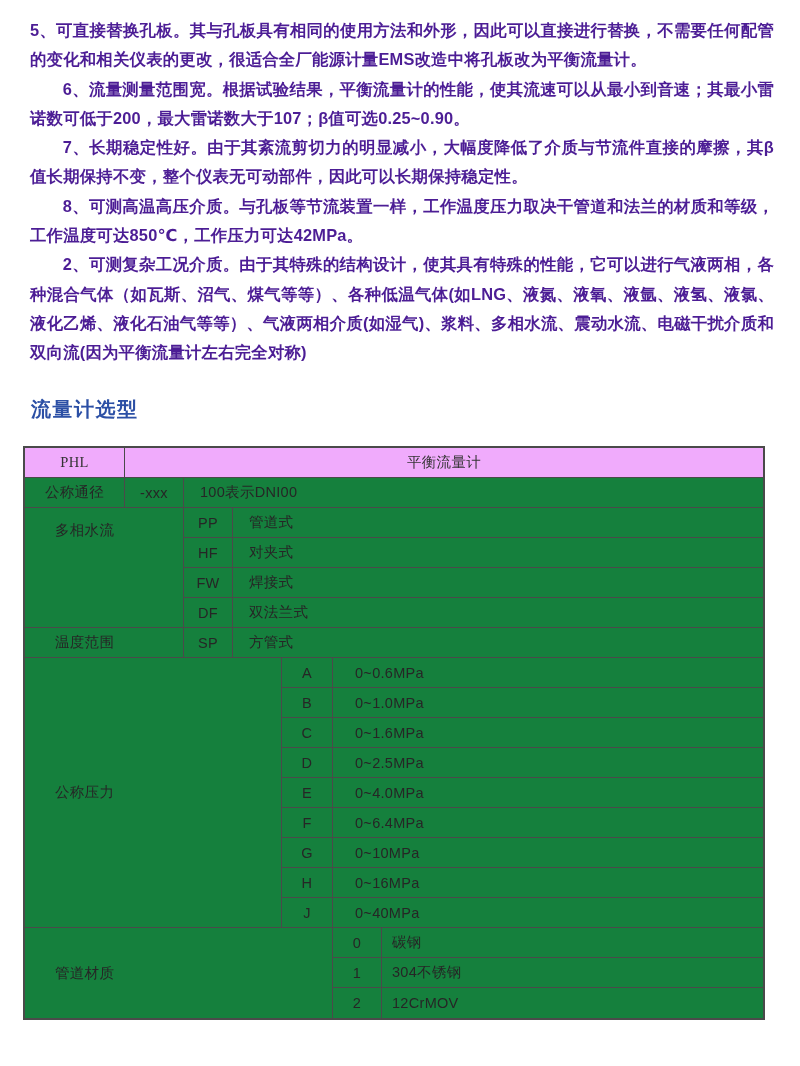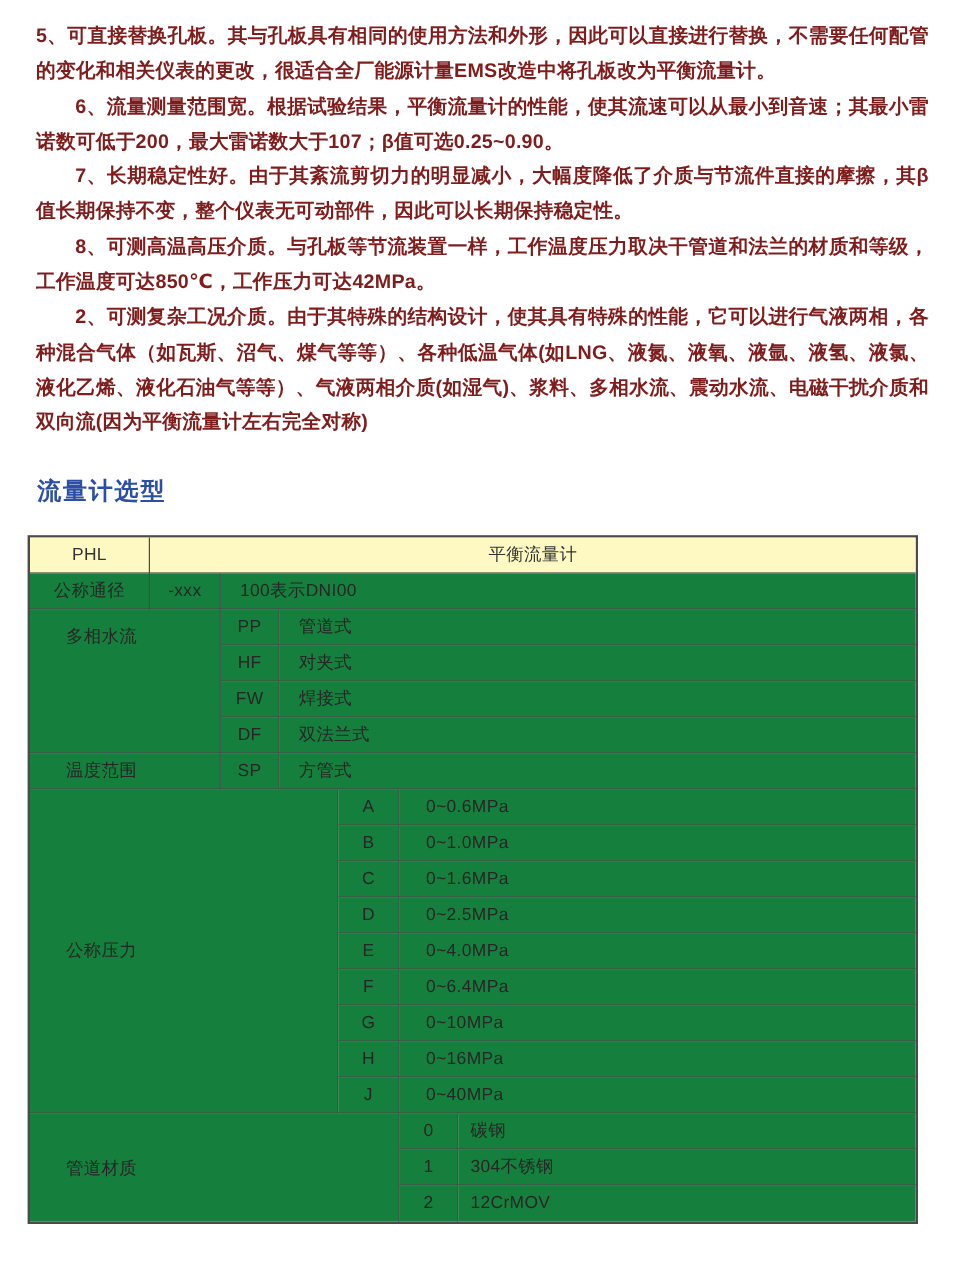--- a/index.html
+++ b/index.html
@@ -4,21 +4,21 @@
 <style>
   html,body { margin:0; padding:0; }
   body {
     width:800px; height:1066px; background:#ffffff; position:relative;
     font-family:"Liberation Sans","DejaVu Sans",sans-serif;
     -webkit-font-smoothing:antialiased;
   }
   .text-block { position:absolute; top:16px; left:30px; width:744px; }
   .para {
     margin:0; font-size:16.4px; line-height:29.3px; font-weight:bold;
-    color:#7f1d1d; text-align:justify; letter-spacing:0.2px;
+    color:#4c1d95; text-align:justify; letter-spacing:0.2px;
   }
   .para.indent { text-indent:2em; }
   .section-title {
     position:absolute; top:396px; left:31px;
     font-size:20px; font-weight:bold; color:#2b4fa5; letter-spacing:1.5px;
   }
   .sel-table {
     position:absolute; top:446px; left:23px; width:738px;
     display:grid;
     grid-template-columns:100px 59px 49px 49px 51px 49px 1fr;
@@ -31,21 +31,21 @@
     display:flex; align-items:center; overflow:hidden; background:#15803d;
     letter-spacing:0.3px;
   }
   .cell.center { justify-content:center; }
   .cell.no-r { border-right:none; }
   .cell.no-b { border-bottom:none; }
   .cell.pad16 { padding-left:16px; }
   .cell.pad10 { padding-left:10px; }
   .cell.pad22 { padding-left:22px; }
   .cell.lab   { padding-left:30px; }
-  .cell.hdr   { background:#fef9c3; color:#333; }
+  .cell.hdr   { background:#f0abfc; color:#333;font-family:Liberation Serif, serif; }
   .cell.top   { align-items:flex-start; padding-top:13px; }
 </style>
 </head>
 <body>
 
 <div class="text-block">
   <p class="para">5、可直接替换孔板。其与孔板具有相同的使用方法和外形，因此可以直接进行替换，不需要任何配管的变化和相关仪表的更改，很适合全厂能源计量EMS改造中将孔板改为平衡流量计。</p>
   <p class="para indent">6、流量测量范围宽。根据试验结果，平衡流量计的性能，使其流速可以从最小到音速；其最小雷诺数可低于200，最大雷诺数大于107；β值可选0.25~0.90。</p>
   <p class="para indent">7、长期稳定性好。由于其紊流剪切力的明显减小，大幅度降低了介质与节流件直接的摩擦，其β值长期保持不变，整个仪表无可动部件，因此可以长期保持稳定性。</p>
   <p class="para indent">8、可测高温高压介质。与孔板等节流装置一样，工作温度压力取决干管道和法兰的材质和等级，工作温度可达850℃，工作压力可达42MPa。</p>

